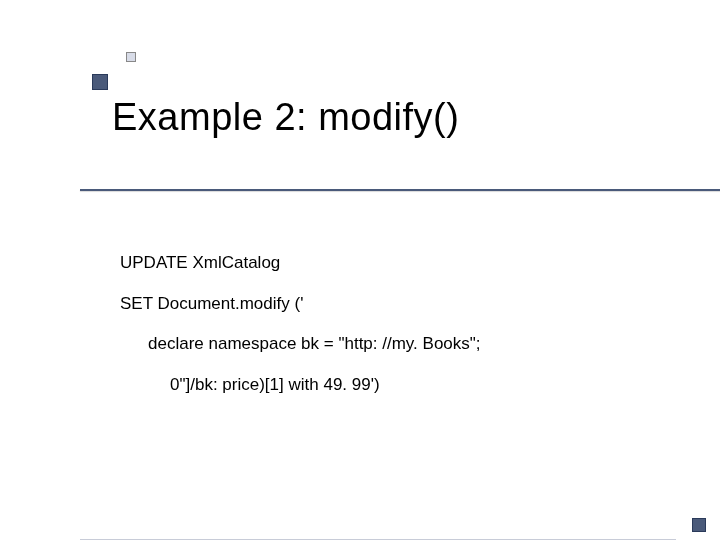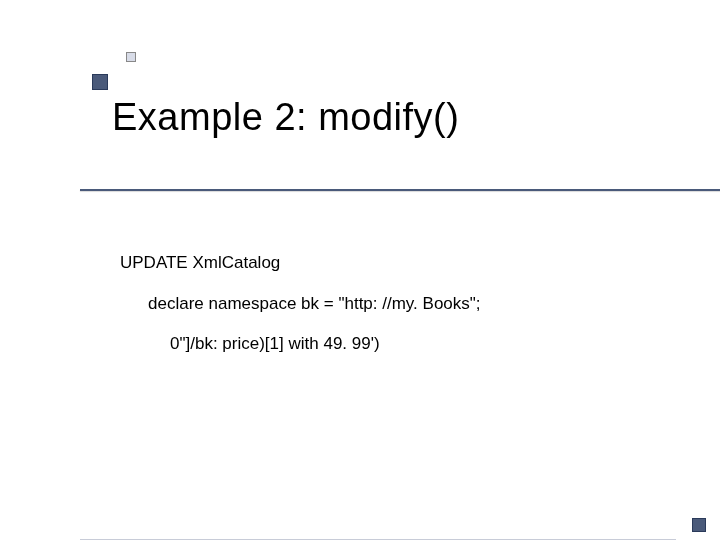--- a/index.html
+++ b/index.html
@@ -114,20 +114,21 @@
   </div>
 
   <div class="title-block">
     <h1 class="title">Example 2: modify()</h1>
   </div>
 
   <hr class="divider">
 
   <div class="content">
     <div class="code-line">UPDATE XmlCatalog</div>
+    <div class="code-line">SET Document.modify ('</div>
     <div class="code-line indent-1">declare namespace bk = "http: //my. Books";</div>
     <div class="code-line indent-2">0"]/bk: price)[1] with 49. 99')</div>
   </div>
 
   <div class="footer-line"></div>
 
   <div class="footer-decoration">
     <div class="square small-gray"></div>
     <div class="square large"></div>
   </div>

